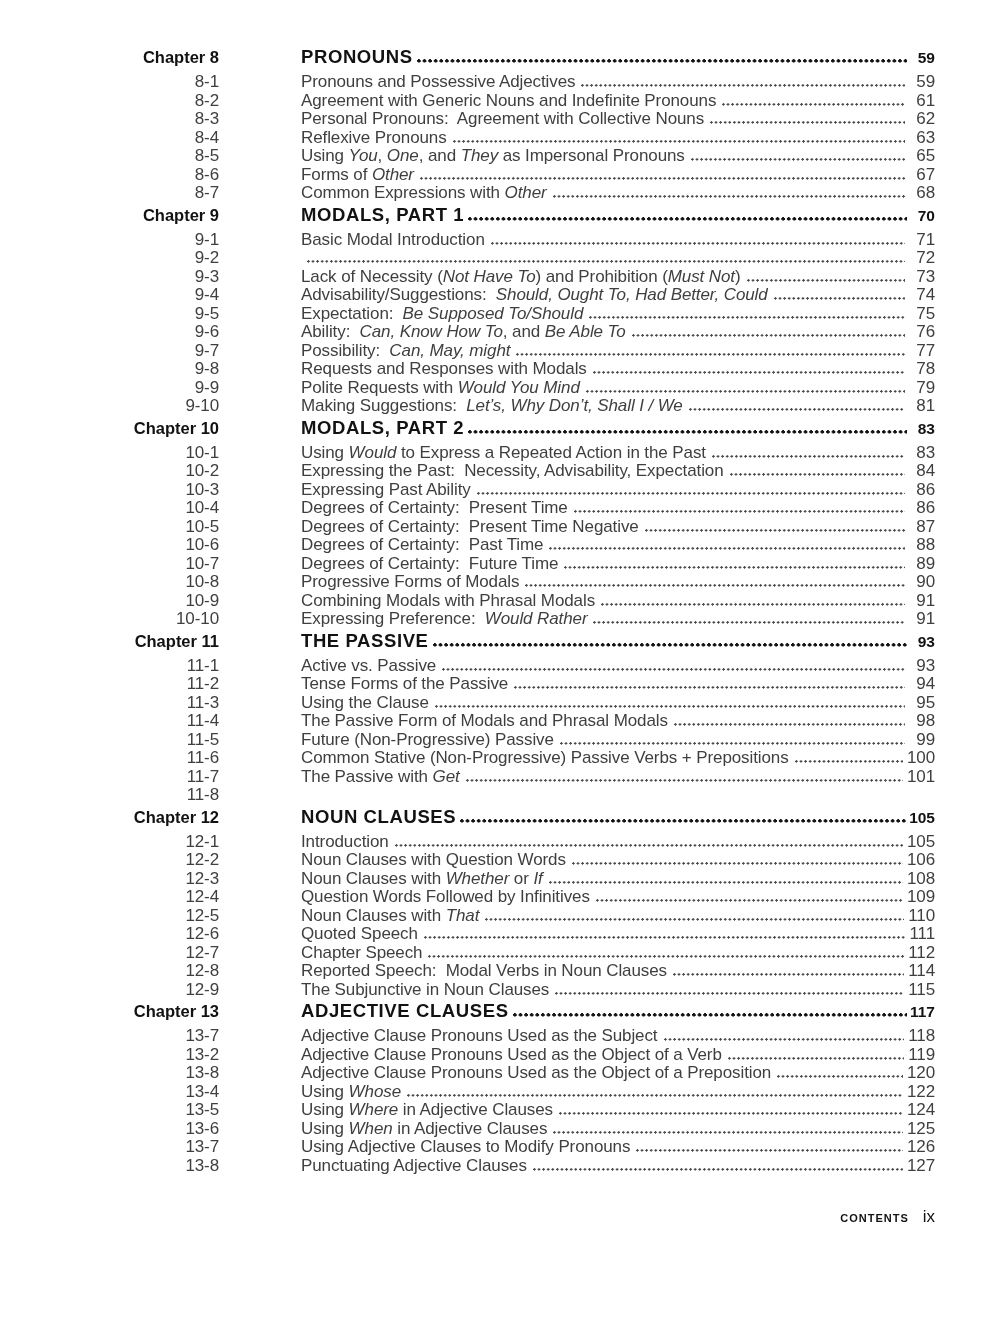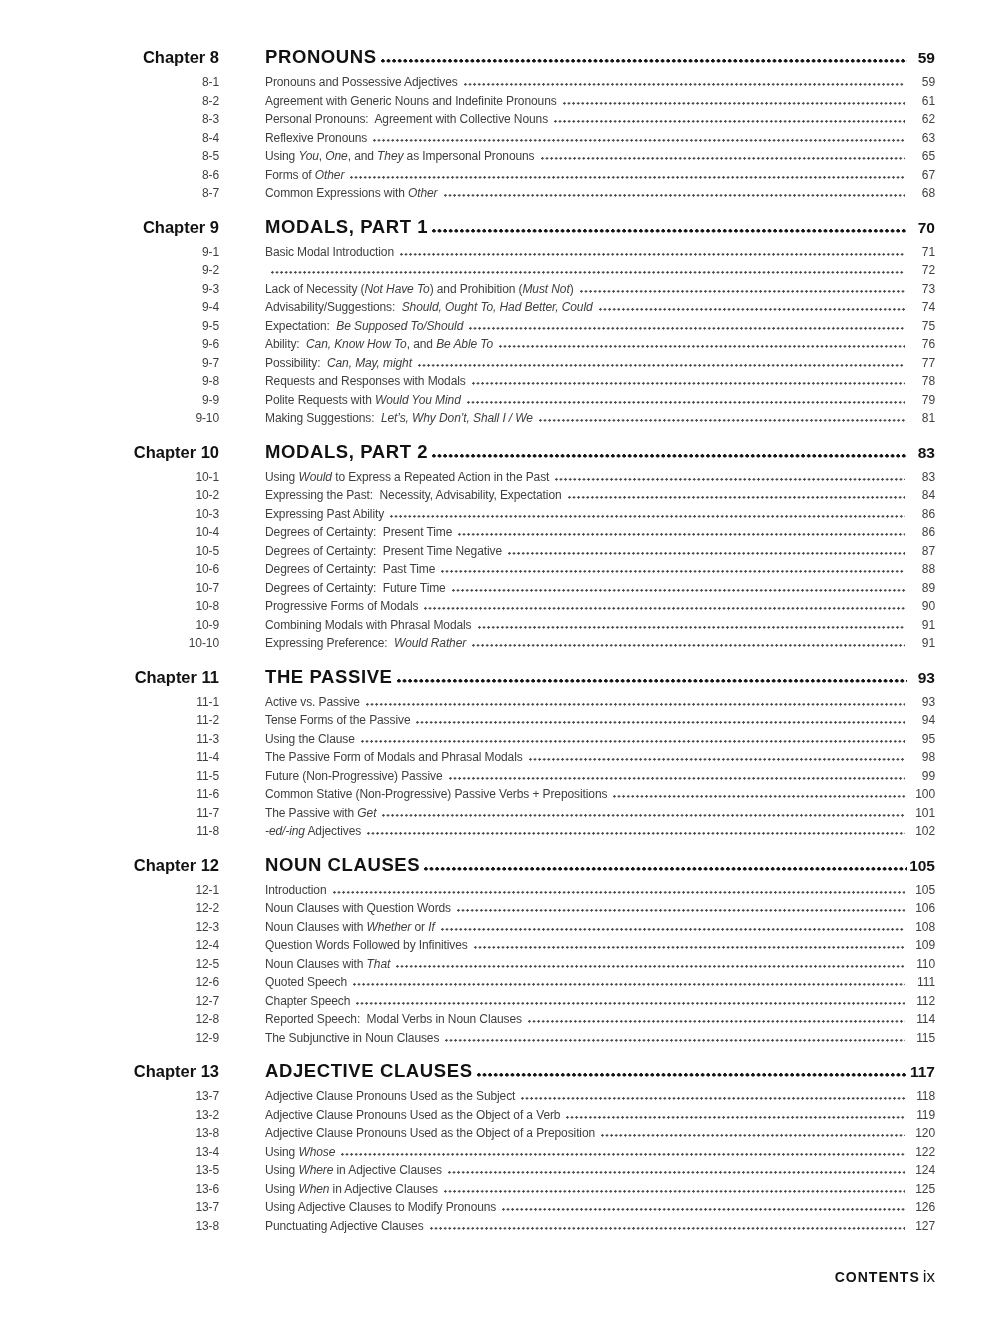--- a/index.html
+++ b/index.html
@@ -3,46 +3,46 @@
 <meta charset="utf-8">
 <style>
   html,body{margin:0;padding:0;}
   body{
     width:1000px;height:1331px;background:#ffffff;overflow:hidden;
     font-family:"Liberation Sans",sans-serif;
     -webkit-font-smoothing:antialiased;
   }
   .page{box-sizing:border-box;width:1000px;height:1331px;padding:45px 65px 0 125px;}
 
-  .row{display:flex;align-items:baseline;}
+  .row{display:flex;align-items:baseline;gap:36px;}
   .col-num{flex:0 0 94px;text-align:right;white-space:nowrap;}
   .row-body{flex:1;display:flex;align-items:baseline;padding-left:46px;min-width:0;justify-content:center;}
 
-  .sec-row{line-height:18.5px;font-size:12px;color:#3f3f3f;letter-spacing:-0.1px;}
+  .sec-row{line-height:18.5px;font-size:17px;color:#3f3f3f;letter-spacing:-0.1px;}
   .sec-num{color:#3f3f3f;}
   .sec-title{white-space:nowrap;}
   .sec-page{flex:none;min-width:26px;text-align:right;}
 
   .dots{flex:1 1 auto;min-width:10px;height:3px;margin:0 4px 0 6px;
     background-image:radial-gradient(circle at 1.4px 1.4px,#4a4a4a 1.05px,rgba(0,0,0,0) 1.35px);
     background-size:4.6px 3px;background-repeat:repeat-x;background-position:left bottom;}
   .dots-bold{height:4px;margin:0 2px 1px 4px;
     background-image:radial-gradient(circle at 1.9px 1.9px,#141414 1.5px,rgba(0,0,0,0) 1.85px);
     background-size:5.6px 4px;}
 
   .head-row{line-height:24px;margin-bottom:3px;color:#121212;}
   .chap-label{font-weight:bold;font-size:16.5px;color:#121212;}
   .chap-title{font-weight:bold;font-size:18.5px;letter-spacing:0.6px;white-space:nowrap;}
   .chap-page{font-weight:bold;font-size:15.5px;flex:none;min-width:26px;text-align:right;}
 
-  .chapter-block + .chapter-block{margin-top:12px;}
+  .chapter-block + .chapter-block{}
 
   .footer{margin-top:32px;text-align:right;}
-  .footer-label{font-weight:bold;font-size:14px;letter-spacing:1px;color:#121212;text-align:right;}
-  .footer-page{font-size:17px;margin-left:3px;color:#121212;}
+  .footer-label{font-weight:bold;font-size:11px;letter-spacing:1px;color:#121212;text-align:right;}
+  .footer-page{font-size:17px;margin-left:14px;color:#121212;}
 
   i{font-style:italic;}
 </style>
 </head>
 <body>
 
 <div class="page">
   <div id="toc">
       <div class="chapter-block">
         <div class="row head-row">
@@ -349,25 +349,20 @@
         <div class="row sec-row">
           <span class="col-num sec-num">11-7</span>
           <div class="row-body">
             <span class="sec-title">The Passive with <i>Get</i></span>
             <span class="dots"></span>
             <span class="sec-page">101</span>
           </div>
         </div>
         <div class="row sec-row">
           <span class="col-num sec-num">11-8</span>
-          <div class="row-body">
-            <span class="sec-title"><i>-ed/-ing</i> Adjectives</span>
-            <span class="dots"></span>
-            <span class="sec-page">102</span>
-          </div>
         </div>
       </div>
       <div class="chapter-block">
         <div class="row head-row">
           <span class="col-num chap-label">Chapter 12</span>
           <div class="row-body">
             <span class="chap-title">NOUN CLAUSES</span>
             <span class="dots dots-bold"></span>
             <span class="chap-page">105</span>
           </div>

